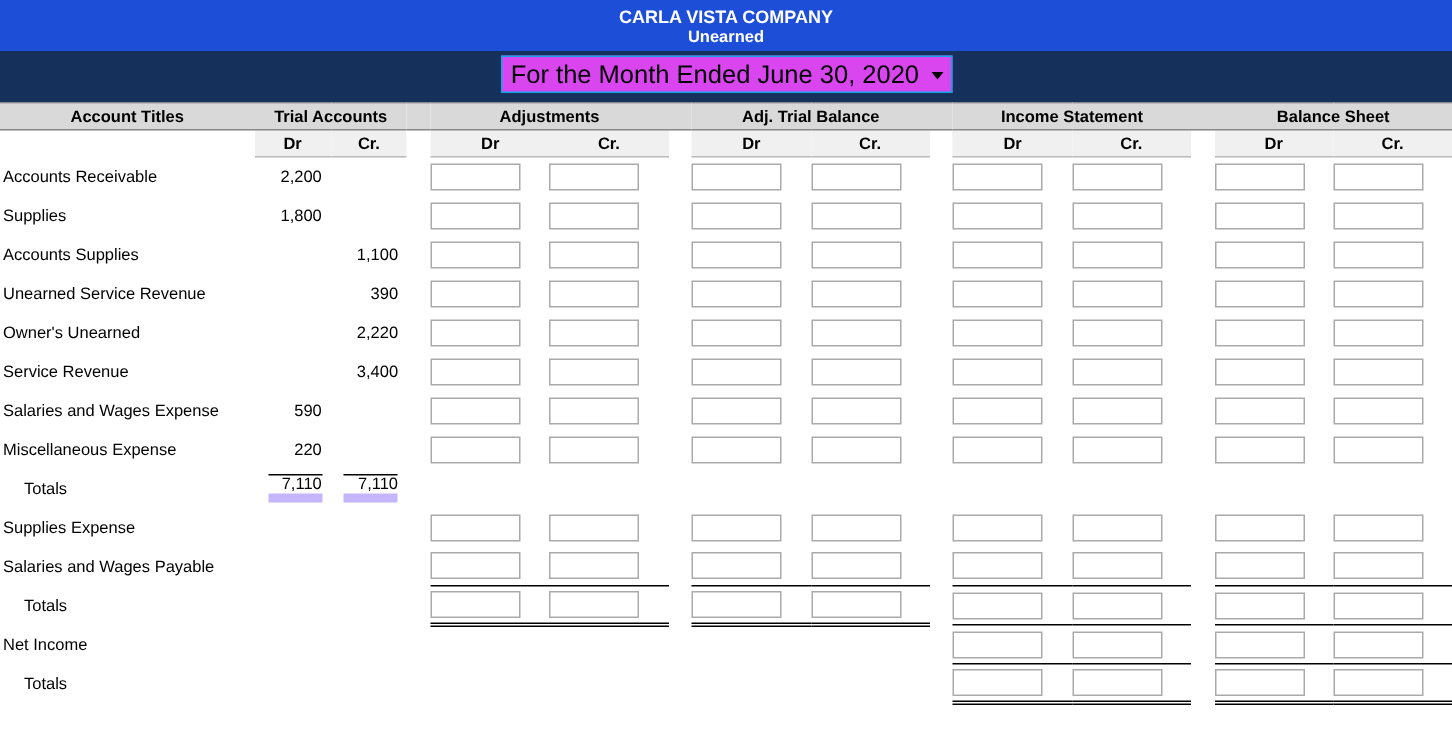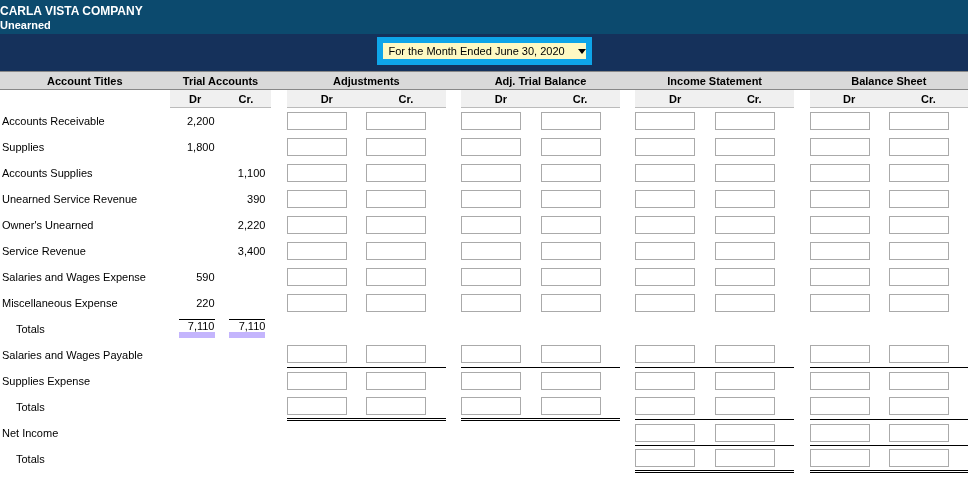--- a/index.html
+++ b/index.html
@@ -1,21 +1,21 @@
 <!DOCTYPE html>
 <html><head>
 <meta charset="utf-8">
 <style>
 *{box-sizing:border-box;margin:0;padding:0}
 body{font-family:Arial,Helvetica,sans-serif;font-size:11px;color:#000;background:#fff;width:968px}
-.header{background:#0c4a6e;color:#fff;padding:4px 0 3px}
+.header{background:#1d4ed8;color:#fff;text-align:center;padding:4px 0 3px}
 .header .company{font-weight:bold;font-size:12px}
 .header .title{font-weight:bold;font-size:11px;margin-top:1px}
 .period-wrap{background:#15315b;padding:3px 0 6px;text-align:center}
-.period-select{font-size:11px;padding:2px 20px 2px 6px;border:6px solid #0ea5e9;background:#fef9c3;appearance:none;-webkit-appearance:none;position:relative}
+.period-select{font-size:17px;padding:2px 20px 2px 6px;border:1px solid #0ea5e9;background:#d946ef;appearance:none;-webkit-appearance:none;position:relative}
 .period-box{display:inline-block;position:relative}
 .period-box::after{content:"";position:absolute;right:6px;top:50%;margin-top:-2px;border-left:4px solid transparent;border-right:4px solid transparent;border-top:5px solid #000;pointer-events:none}
 table{border-collapse:collapse;width:100%}
 th,td{padding:0;vertical-align:middle}
 .colhead-row td{background:#d9d9d9;border-top:1px solid #888;border-bottom:1px solid #888;font-weight:bold;text-align:center;font-size:11px;height:18px}
 .subhead-row td{font-weight:bold;text-align:center;font-size:11px;height:18px;border-bottom:1px solid #bbb;background:#f0f0f0}
 .subhead-row td.noborder{border-bottom:none;background:#fff}
 .acct{text-align:left;padding-left:2px}
 .num{text-align:right;padding-right:6px}
 .row td{height:26px}
@@ -249,52 +249,52 @@
         <td></td>
         <td></td>
         <td></td>
         <td></td>
         <td></td>
 </tr>
 
 </tbody>
     <tbody id="extra-rows">
       <tr class="row">
+        <td class="acct">Supplies Expense</td>
+        <td></td>
+        <td></td>
+        <td></td>
+        <td><input class="cell" style=""></td>
+        <td><input class="cell" style=""></td>
+        <td></td>
+        <td><input class="cell" style=""></td>
+        <td><input class="cell" style=""></td>
+        <td></td>
+        <td><input class="cell" style=""></td>
+        <td><input class="cell" style=""></td>
+        <td></td>
+        <td><input class="cell" style=""></td>
+        <td><input class="cell" style=""></td>
+      </tr>
+      <tr class="row">
         <td class="acct">Salaries and Wages Payable</td>
         <td></td>
         <td></td>
         <td></td>
         <td class="bline"><input class="cell" style=""></td>
         <td class="bline"><input class="cell" style=""></td>
         <td></td>
         <td class="bline"><input class="cell" style=""></td>
         <td class="bline"><input class="cell" style=""></td>
         <td></td>
         <td class="bline"><input class="cell" style=""></td>
         <td class="bline"><input class="cell" style=""></td>
         <td></td>
         <td class="bline"><input class="cell" style=""></td>
         <td class="bline"><input class="cell" style=""></td>
-      </tr>
-      <tr class="row">
-        <td class="acct">Supplies Expense</td>
-        <td></td>
-        <td></td>
-        <td></td>
-        <td><input class="cell" style=""></td>
-        <td><input class="cell" style=""></td>
-        <td></td>
-        <td><input class="cell" style=""></td>
-        <td><input class="cell" style=""></td>
-        <td></td>
-        <td><input class="cell" style=""></td>
-        <td><input class="cell" style=""></td>
-        <td></td>
-        <td><input class="cell" style=""></td>
-        <td><input class="cell" style=""></td>
       </tr>
     </tbody>
 
 <tbody>
       <tr class="row">
   <td class="acct indent">Totals</td>
   <td></td>
         <td></td>
         <td></td>
   <td class="bline2"><input class="cell" style=""></td>

